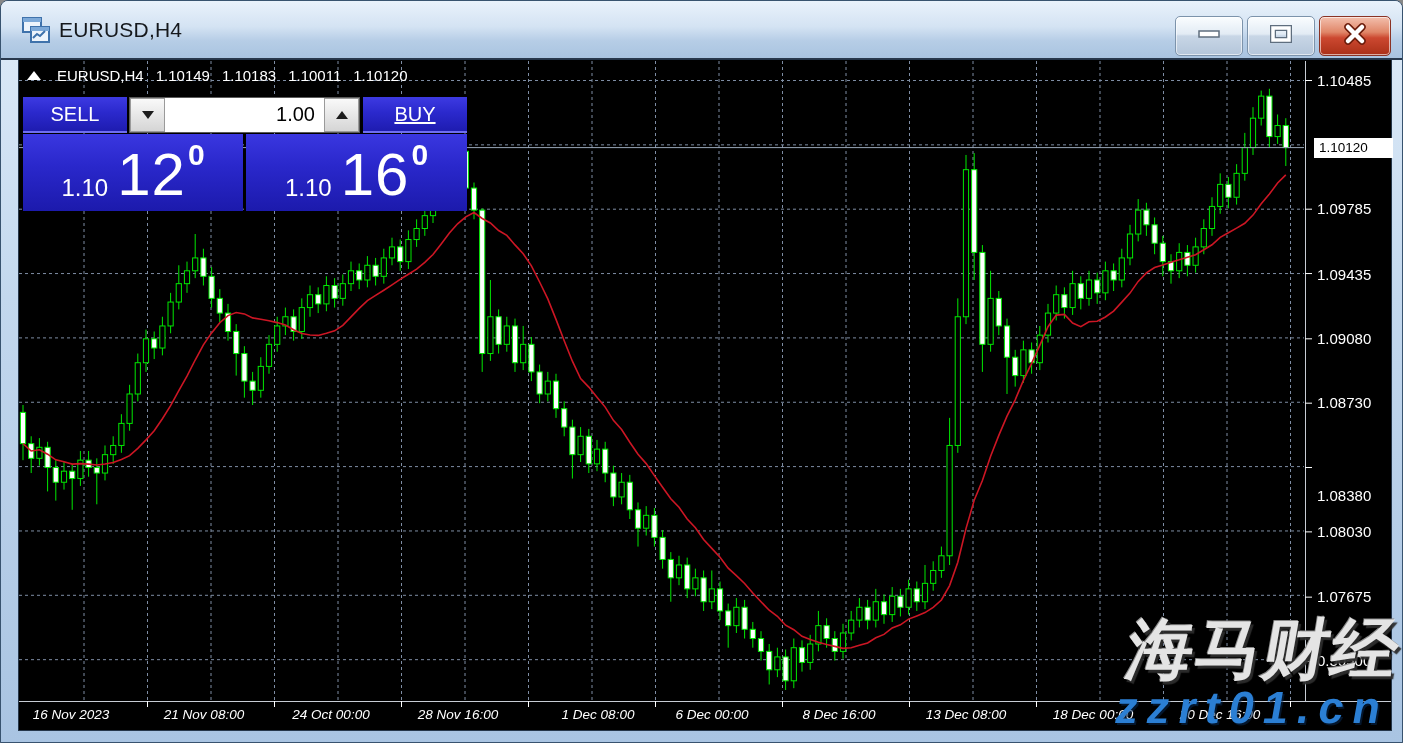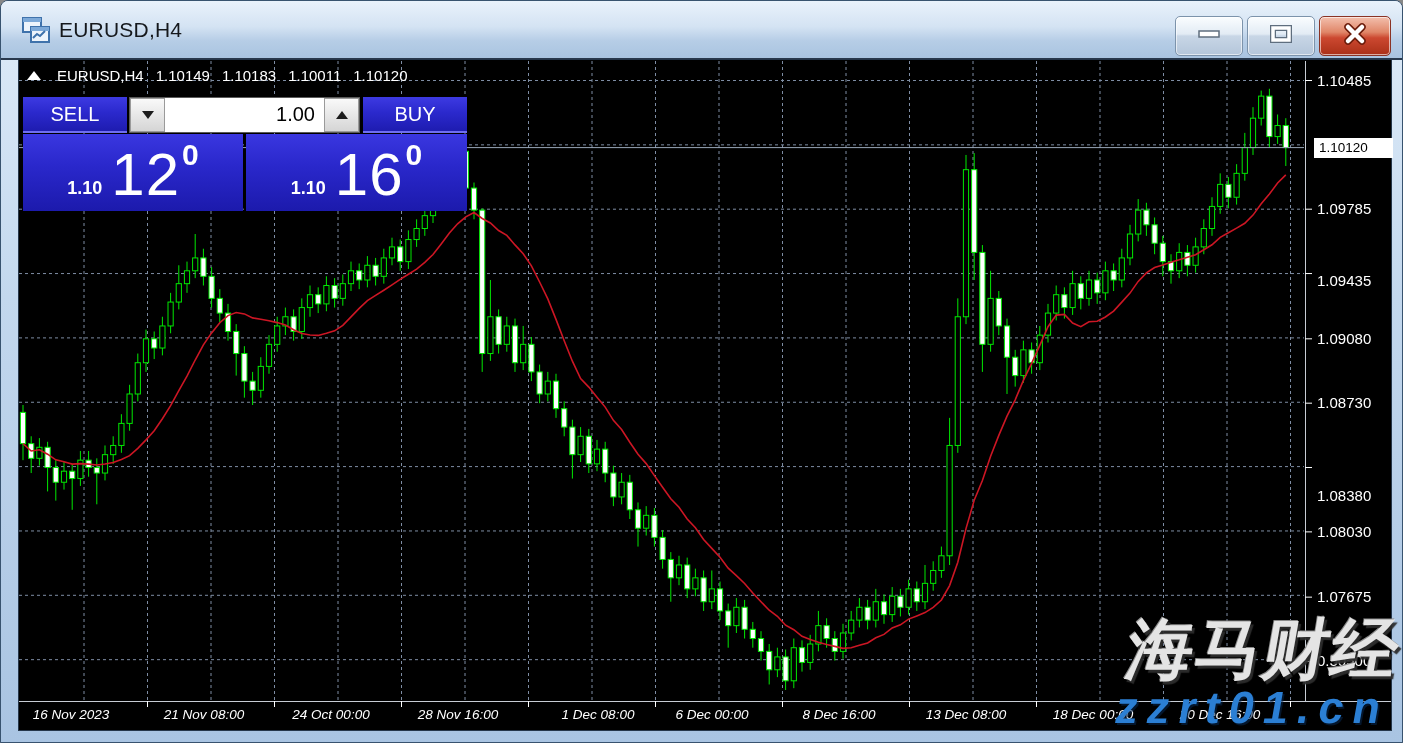--- a/index.html
+++ b/index.html
@@ -36,34 +36,34 @@
   .x-label{position:absolute;top:706px;transform:translateX(-50%);color:#fff;font-size:13.5px;z-index:3;white-space:nowrap;font-style:italic;}
   .bid-box{position:absolute;left:1313px;width:74px;height:20px;background:#fff;color:#000;
         font-size:13.5px;line-height:20px;padding-left:5px;z-index:4;}
   
   .panel{position:absolute;left:22px;top:96px;width:444px;z-index:5;font-family:"Liberation Sans",sans-serif;}
   .prow1{display:flex;height:36px;}
   .btn-blue{background:linear-gradient(180deg,#3d3ae2 0%,#2b29cd 45%,#1e1cb0 100%);
         color:#fff;font-size:20px;display:flex;align-items:center;justify-content:center;
         border-bottom:2px solid #6f6ff0;box-sizing:border-box;}
   .sellbtn{width:108px;margin-right:2px;}
-  .buybtn{width:108px;margin-left:3px;}
+  .buybtn{width:108px;margin-left:3px;text-decoration:underline;}
   .combo{display:flex;height:36px;border:1px solid #5a5a5a;box-sizing:border-box;}
   .spin{width:35px;background:linear-gradient(180deg,#f9f9f9 0%,#e9e9e9 45%,#d5d5d5 100%);
         display:flex;align-items:center;justify-content:center;border:1px solid #9a9a9a;box-sizing:border-box;}
   .vol-input{width:150px;border:none;background:#fff;color:#000;font-size:20px;
         text-align:right;padding:0 9px 2px 0;font-family:"Liberation Sans",sans-serif;}
   .tri-d{width:0;height:0;border-left:6px solid transparent;border-right:6px solid transparent;border-top:8px solid #1c1c1c;}
   .tri-u{width:0;height:0;border-left:6px solid transparent;border-right:6px solid transparent;border-bottom:8px solid #1c1c1c;}
   .prow2{display:flex;margin-top:1px;}
   .pricebox{height:77px;background:linear-gradient(180deg,#3a37e0 0%,#2a28cc 40%,#1c1aac 100%);
         color:#fff;display:flex;align-items:flex-end;justify-content:center;padding-bottom:10px;box-sizing:border-box;}
   .pb-left{width:220px;margin-right:3px;}
   .pb-right{width:221px;}
-  .p-small{font-size:18px;font-weight:bold;line-height:26px;margin-right:9px;}
+  .p-small{font-size:24px;font-weight:normal;line-height:26px;margin-right:9px;}
   .p-big{font-size:60px;line-height:52px;letter-spacing:1px;}
   .p-sup{font-size:30px;font-weight:bold;align-self:flex-start;margin-top:4px;margin-left:2px;}
   
   .wm1{position:absolute;right:2px;top:612px;z-index:8;font-size:66px;font-weight:bold;
         color:#e4e4e4;transform:skewX(-10deg);letter-spacing:2px;line-height:1.1;
         text-shadow:3px 3px 1px rgba(45,45,45,.95),-1px -1px 0 #8a8a8a;white-space:nowrap;}
   .wm2{position:absolute;right:12px;top:684px;z-index:8;font-size:45px;font-weight:bold;
         color:#2b7fd4;transform:skewX(-10deg);letter-spacing:9px;line-height:1;
         text-shadow:2px 2px 0 rgba(8,40,80,.55);white-space:nowrap;}
 </style>
@@ -518,21 +518,21 @@
         <span class="p-small">1.10</span>
         <span class="p-big">16</span>
         <span class="p-sup">0</span>
       </div>
     </div>
   </div>
 
   <div id="yaxis">
       <div class="y-label" style="top: 70.5px;">1.10485</div>
       <div class="y-label" style="top: 199.202px;">1.09785</div>
-      <div class="y-label" style="top: 271px; text-align: right;">1.09435</div>
+      <div class="y-label" style="top: 265px; text-align: right;">1.09435</div>
       <div class="y-label" style="top: 328.823px;">1.09080</div>
       <div class="y-label" style="top: 393.174px;">1.08730</div>
       <div class="y-label" style="top: 457.525px; margin-top: 28px;">1.08380</div>
       <div class="y-label" style="top: 521.876px;">1.08030</div>
       <div class="y-label" style="top: 587.147px;">1.07675</div>
       <div class="y-label" style="top: 651.498px;">0.50500</div>
     </div>
   <div id="xaxis">
       <div class="x-label" style="left: 70px;">16 Nov 2023</div>
       <div class="x-label" style="left: 203px;">21 Nov 08:00</div>

